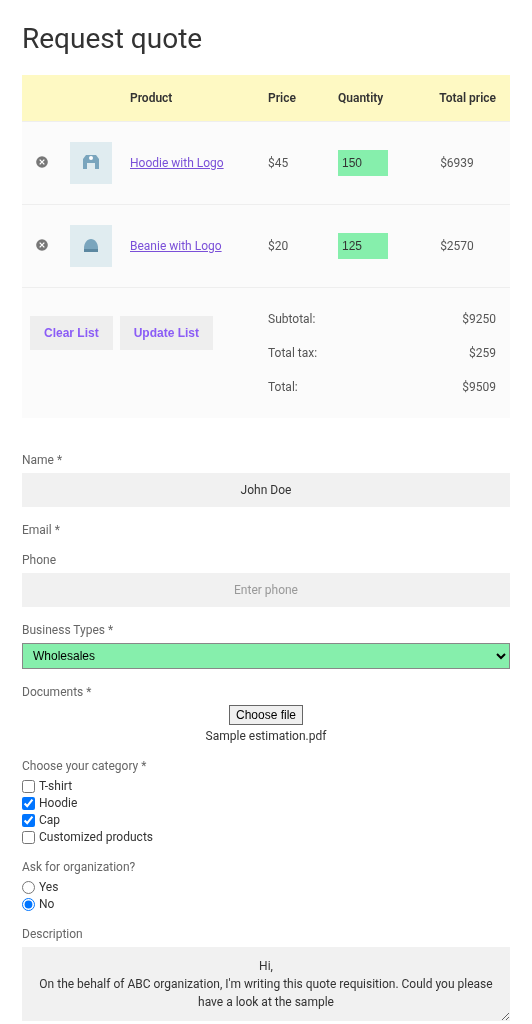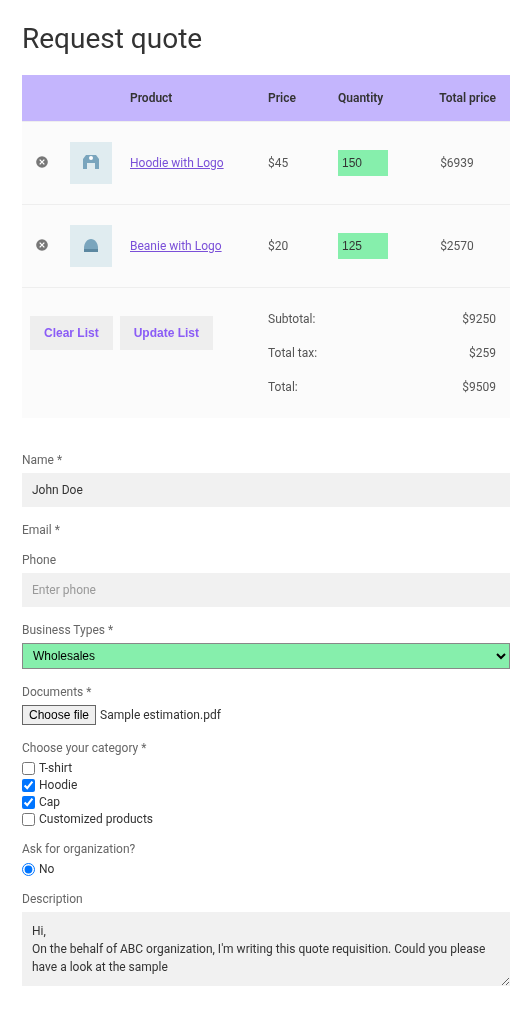--- a/index.html
+++ b/index.html
@@ -22,21 +22,21 @@
     border-collapse: collapse;
     background: #fbfbfb;
     margin-bottom: 35px;
   }
   .quote-table thead th {
     font-size: 12px;
     font-weight: 600;
     color: #333;
     text-align: left;
     padding: 16px 8px;
-    background: #c4b5fd;
+    background: #fef9c3;
   }
   .quote-table tbody td {
     padding: 20px 8px;
     border-top: 1px solid #eee;
     vertical-align: middle;
     font-size: 12px;
     color: #555;
   }
   .quote-table th.col-remove, .quote-table td.col-remove { width: 40px; text-align: center; }
   .quote-table th.col-thumb, .quote-table td.col-thumb { width: 60px; }
@@ -105,30 +105,31 @@
     margin-bottom: 6px;
   }
   .text-input, .textarea-input {
     width: 100%;
     background: #f1f1f1;
     border: none;
     padding: 10px 10px;
     font-size: 12px;
     color: #333;
     font-family: inherit;
+    text-align: center;
   }
   .textarea-input { resize: vertical; line-height: 1.5; }
   .select-input {
     width: 100%;
     background: #86efac;
     border: 1px solid #888;
     padding: 4px 6px;
     font-size: 12px;
   }
-  .file-row { display: flex; align-items: center; gap: 4px; }
+  .file-row { display: flex; align-items: center; gap: 4px; flex-direction: column; }
   .file-btn {
     border: 1px solid #666;
     background: #efefef;
     padding: 2px 6px;
     font-size: 12px;
     cursor: pointer;
   }
   .file-name { font-size: 12px; color: #333; }
   .check-row, .radio-row { display: flex; align-items: center; gap: 4px; margin-bottom: 3px; font-size: 12px; color: #333; }
   .check-row input, .radio-row input { margin: 0; }
@@ -263,20 +264,24 @@
     </div>
   <div class="check-row">
       <input type="checkbox" style="">
       <span>Customized products</span>
     </div>
 </div>
 
 <div class="form-group">
   <label class="form-label">Ask for organization?</label>
   <div class="radio-row">
+      <input type="radio" name="neg" style="">
+      <span>Yes</span>
+    </div>
+  <div class="radio-row">
       <input type="radio" name="neg" checked="" style="">
       <span>No</span>
     </div>
 </div>
 
 <div class="form-group">
   <label class="form-label">Description</label>
   <textarea class="textarea-input" rows="3" style="">Hi,
 On the behalf of ABC organization, I'm writing this quote requisition. Could you please have a look at the sample</textarea>
 </div>

